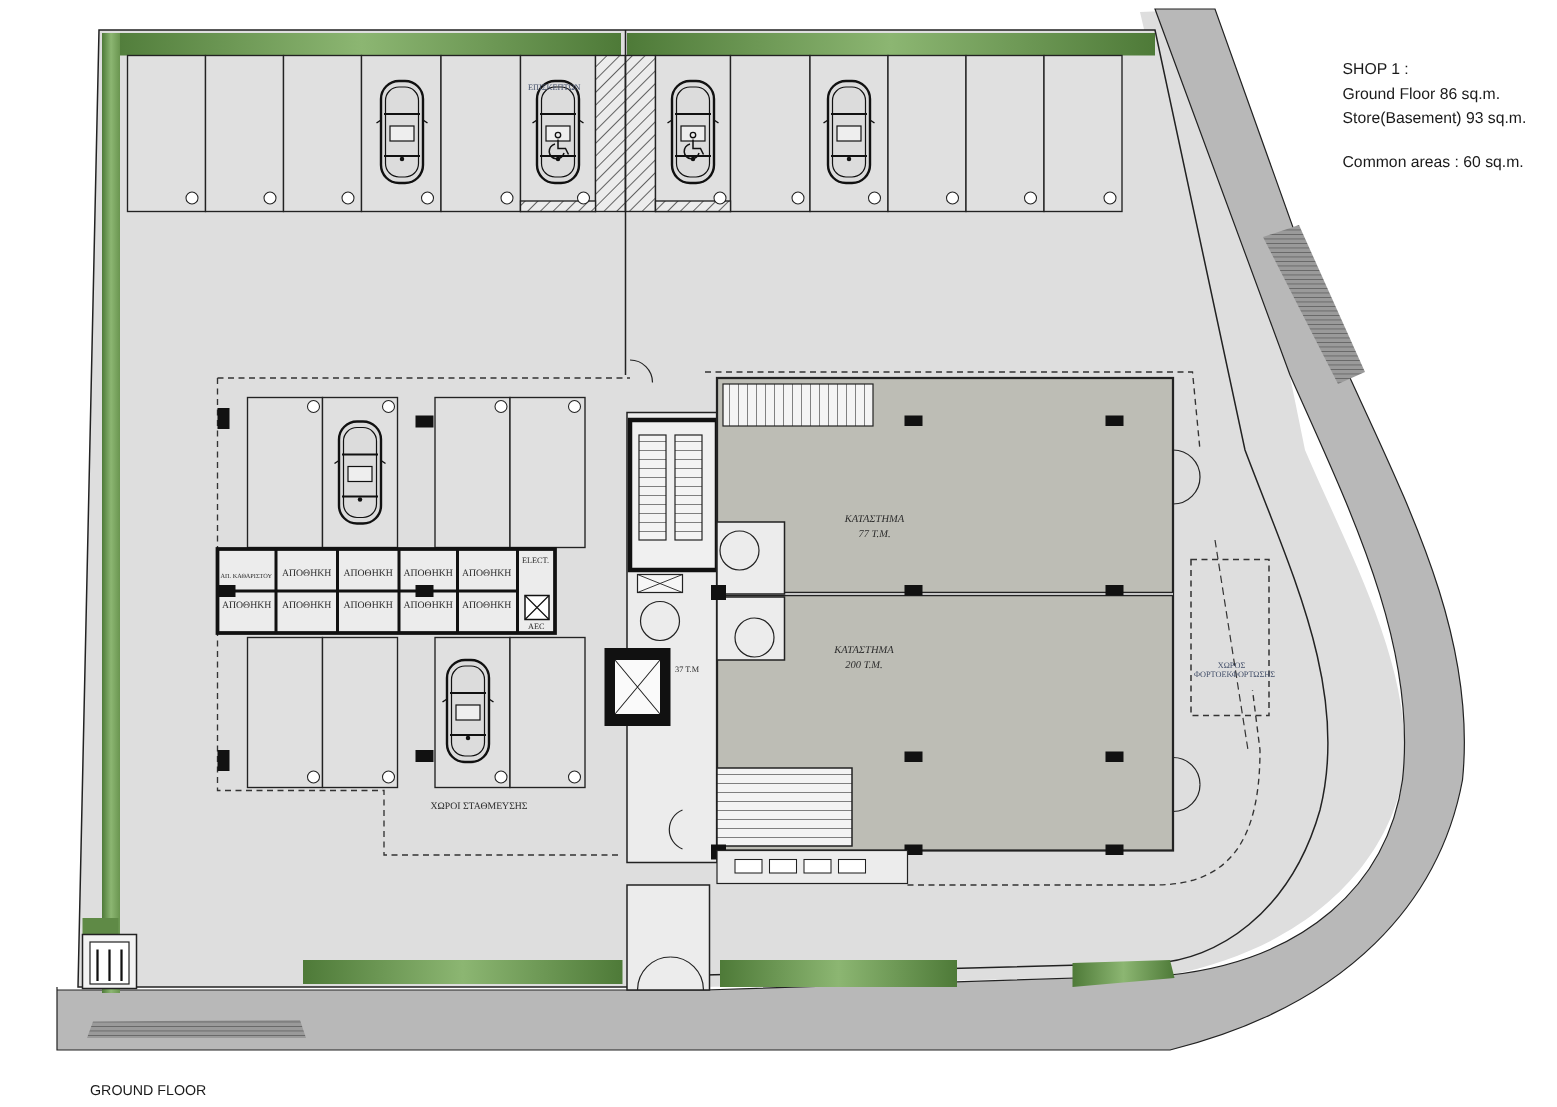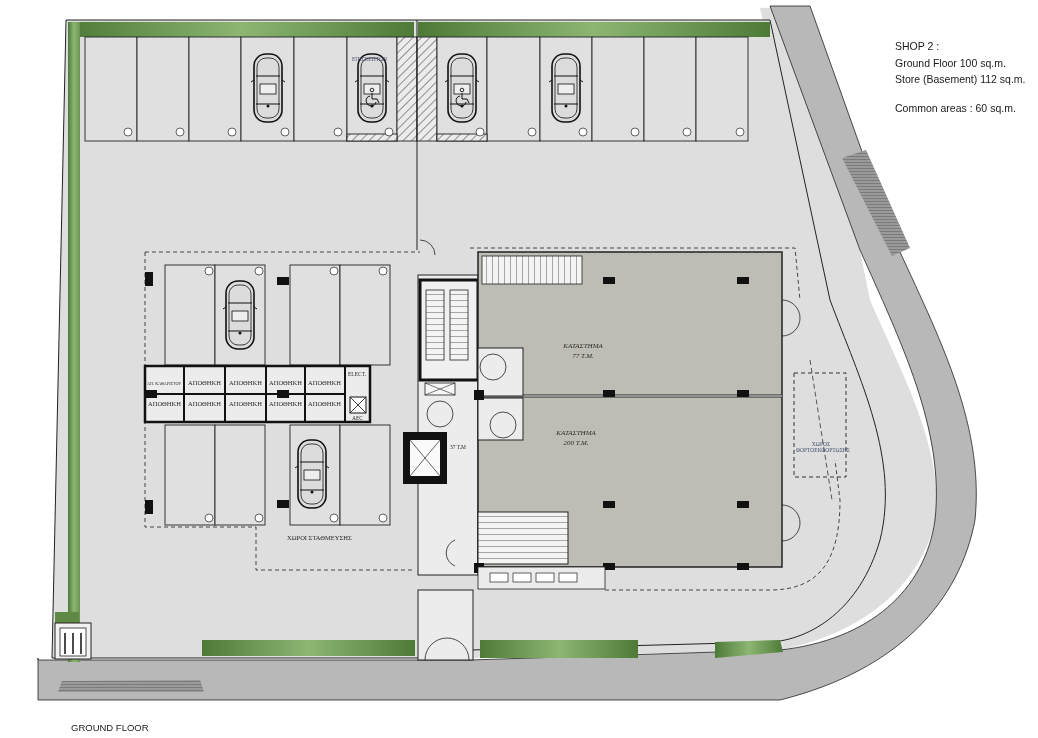--- a/index.html
+++ b/index.html
@@ -1,20 +1,20 @@
 <!DOCTYPE html>
 <html><head>
 <meta charset="utf-8">
 <style>
   html,body{margin:0;padding:0;background:#ffffff;}
   body{width:1038px;height:738px;position:relative;overflow:hidden;font-family:"Liberation Serif",serif;}
   #plan{position:absolute;left:0;top:0;width:1038px;height:738px;}
   .legend{position:absolute;left:895px;top:38px;font-family:"Liberation Sans",sans-serif;font-size:10.5px;color:#1a1a1a;line-height:16.5px;}
   .legend .blk{margin-bottom:12px;}
-  .floor-title{position:absolute;left:71px;top:722px;font-family:"Liberation Sans",sans-serif;font-size:9.5px;color:#1a1a1a;}
+  .floor-title{position:absolute;left:60px;top:722px;font-family:"Liberation Sans",sans-serif;font-size:9.5px;color:#1a1a1a;}
   .lbl{position:absolute;font-family:"Liberation Serif",serif;color:#2a2a2a;white-space:nowrap;text-align:center;}
   .tiny{font-size:5.5px;}
   .sm{font-size:6.5px;}
   .shop{font-size:7px;line-height:10px;color:#2b2b2b;font-style:italic;}
   .bluish{color:#44506a;}
 </style>
 </head>
 <body>
 
 <svg id="plan" viewBox="0 0 1038 738" xmlns="http://www.w3.org/2000/svg">
@@ -258,20 +258,20 @@
 <div class="lbl sm" style="left:269px;top:379px;">ΑΠΟΘΗΚΗ</div>
 <div class="lbl sm" style="left:308px;top:379px;">ΑΠΟΘΗΚΗ</div>
 <div class="lbl sm" style="left:148px;top:400px;">ΑΠΟΘΗΚΗ</div>
 <div class="lbl sm" style="left:188px;top:400px;">ΑΠΟΘΗΚΗ</div>
 <div class="lbl sm" style="left:229px;top:400px;">ΑΠΟΘΗΚΗ</div>
 <div class="lbl sm" style="left:269px;top:400px;">ΑΠΟΘΗΚΗ</div>
 <div class="lbl sm" style="left:308px;top:400px;">ΑΠΟΘΗΚΗ</div>
 
 <div class="legend">
   <div class="blk">
-    <div>SHOP 2 :</div>
-    <div>Ground Floor 100 sq.m.</div>
-    <div>Store (Basement) 112 sq.m.</div>
+    <div>SHOP 1 :</div>
+    <div>Ground Floor 86 sq.m.</div>
+    <div>Store(Basement) 93 sq.m.</div>
   </div>
   <div>Common areas : 60 sq.m.</div>
 </div>
 
 <div class="floor-title">GROUND FLOOR</div>
 
 </body></html>

